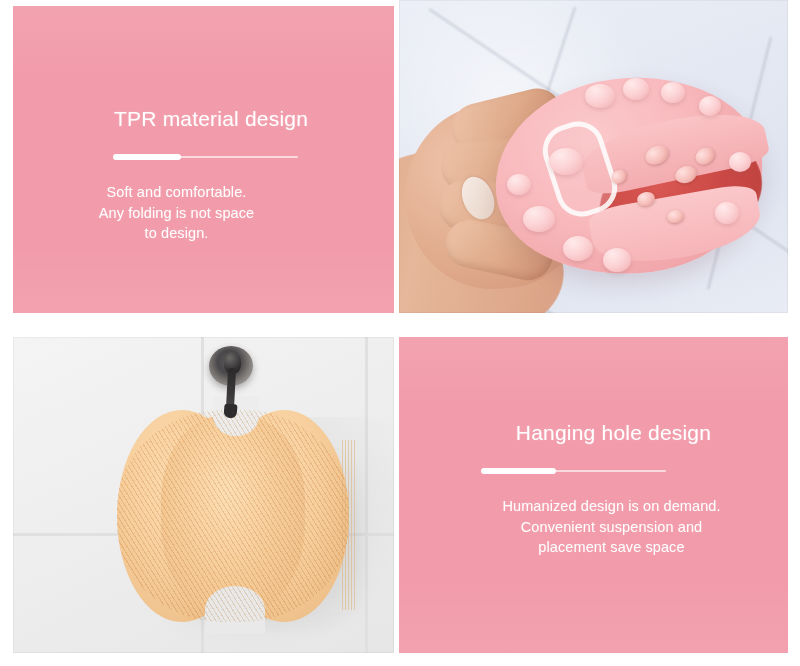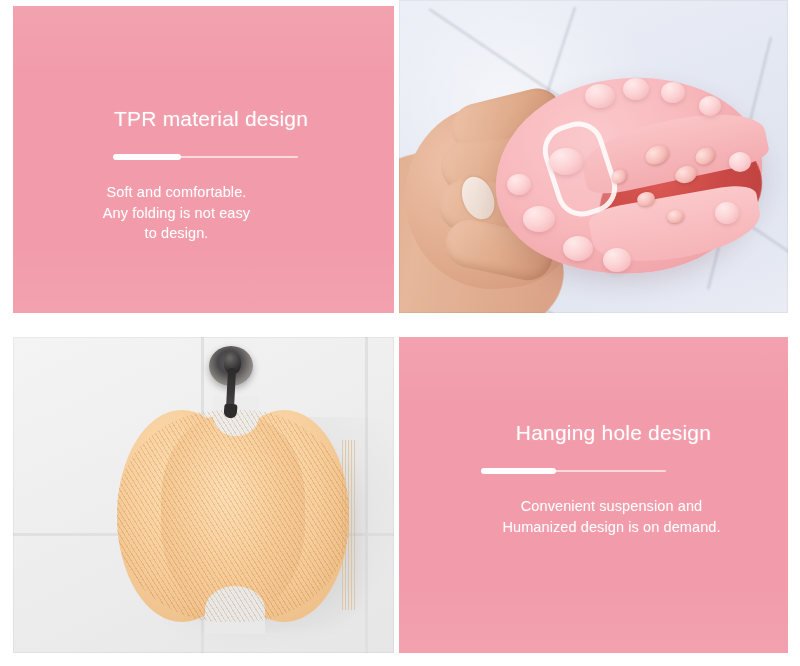--- a/index.html
+++ b/index.html
@@ -396,21 +396,21 @@
     <div class="copy copy-tl">
       <div class="feature-title title-left">TPR material design</div>
 
       <div class="divider divider-tl">
         <span class="divider-thin"></span>
         <span class="divider-thick"></span>
       </div>
 
       <div class="feature-body body-tl">
         <span class="line">Soft and comfortable.</span>
-        <span class="line">Any folding is not easy</span>
+        <span class="line">Any folding is not space</span>
         <span class="line">to design.</span>
       </div>
     </div>
   </div>
 
   <div class="panel panel-tr">
     <div class="photo">
       <div class="bath-tile-bg"></div>
       <div class="tile-sheen"></div>
       <div class="grout grout-a"></div>
@@ -491,19 +491,20 @@
   <div class="panel panel-br pink">
     <div class="copy" style="top:83px;">
       <div class="feature-title title-center">Hanging hole design</div>
 
       <div class="divider divider-br">
         <span class="divider-thin"></span>
         <span class="divider-thick"></span>
       </div>
 
       <div class="feature-body body-br">
+        <span class="line">Humanized design is on demand.</span>
         <span class="line">Convenient suspension and</span>
-        <span class="line">Humanized design is on demand.</span>
+        <span class="line">placement save space</span>
       </div>
     </div>
   </div>
 
 </div>
 
 </body></html>

